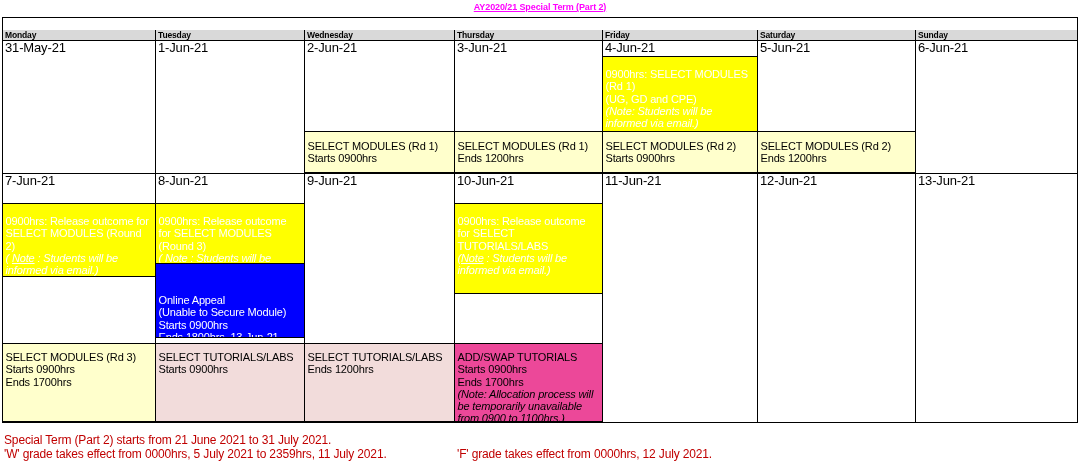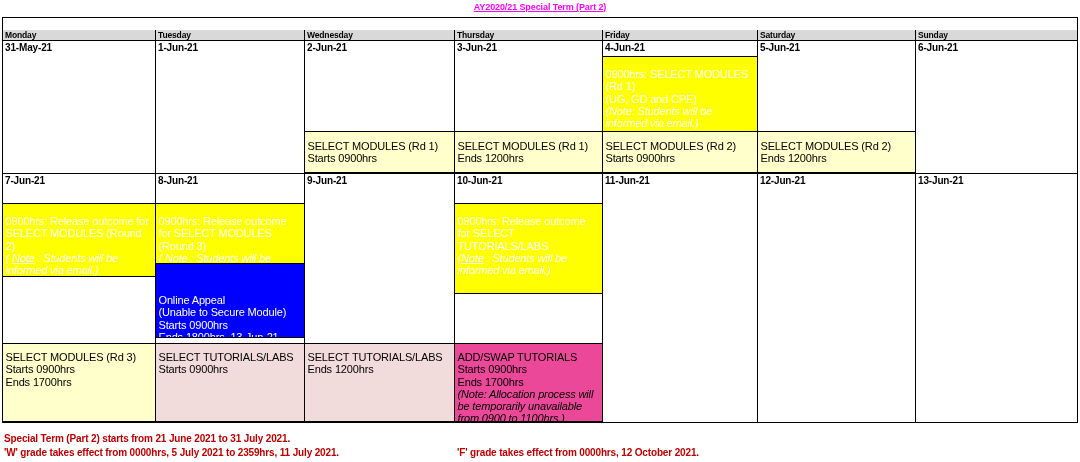--- a/index.html
+++ b/index.html
@@ -19,21 +19,21 @@
   .hcell { background:#D9D9D9; border-right:1px solid #000; font-size:8.5px; font-weight:bold;
            color:#000; padding:0 0 0 2px; line-height:10px; letter-spacing:-0.15px; overflow:hidden; }
   .hcell:last-child { border-right:none; }
 
   .wrow.week1 { height:132px; }
   .wrow.week2 { flex:1; border-top:1px solid #000; }
 
   .cell { position:relative; border-right:1px solid #000; overflow:hidden; background:#fff; }
   .cell:last-child { border-right:none; }
 
-  .date { font-size:10px; font-weight:bold; color:#000; padding:1px 0 0 2px;
+  .date { font-size:13px; font-weight:normal; color:#000; padding:1px 0 0 2px;
           line-height:11px; letter-spacing:-0.15px; }
 
   .evt { position:absolute; left:0; right:0; border-top:1px solid #000; border-bottom:1px solid #000;
          padding:0 4px 0 2.5px; overflow:hidden; }
   .line { font-size:11px; font-weight:normal; line-height:12.3px; letter-spacing:-0.15px; }
   .line.it { font-style:italic; }
   .ul { text-decoration:underline; }
 
   .yellow     { background:#FFFF00; color:#FFFFFF; }
   .blue       { background:#0000FF; color:#FFFFFF; }
@@ -41,21 +41,21 @@
   .pink       { background:#F2DCDB; color:#000; }
   .lightblue  { background:#ec4899; color:#000; }
 
   .week1 .slot1 { top:15px;  height:76px;  padding-top:11px; }
   .week1 .slot2 { top:90px;  height:42px;  padding-top:8px;  }
   .week2 .slot1 { top:29px;  height:74px;  padding-top:11px; }
   .week2 .slot1.tall { height:91px; }
   .week2 .slot2 { top:89px;  height:75px;  padding-top:30px; }
   .week2 .slot3 { top:169px; bottom:0;     padding-top:7px;  }
 
-  .footer-line { position:absolute; font-size:10px; font-weight:bold; color:#C00000;
+  .footer-line { position:absolute; font-size:12px; font-weight:normal; color:#C00000;
                  letter-spacing:-0.15px; white-space:nowrap; }
   #f1 { left:4px; top:433px; }
   #f2 { left:4px; top:447px; }
   #f3 { left:457px; top:447px; }
 </style>
 </head>
 <body>
 
 <div id="canvas">
   <div class="title">AY2020/21 Special Term (Part 2)</div>
@@ -171,14 +171,14 @@
           <div class="date">12-Jun-21</div>
         </div>
         <div class="cell">
           <div class="date">13-Jun-21</div>
         </div>
       </div>
   </div>
 
   <div class="footer-line" id="f1">Special Term (Part 2) starts from 21 June 2021 to 31 July 2021.</div>
   <div class="footer-line" id="f2">'W' grade takes effect from 0000hrs, 5 July 2021 to 2359hrs, 11 July 2021.</div>
-  <div class="footer-line" id="f3">'F' grade takes effect from 0000hrs, 12 October 2021.</div>
+  <div class="footer-line" id="f3">'F' grade takes effect from 0000hrs, 12 July 2021.</div>
 </div>
 
 </body></html>

